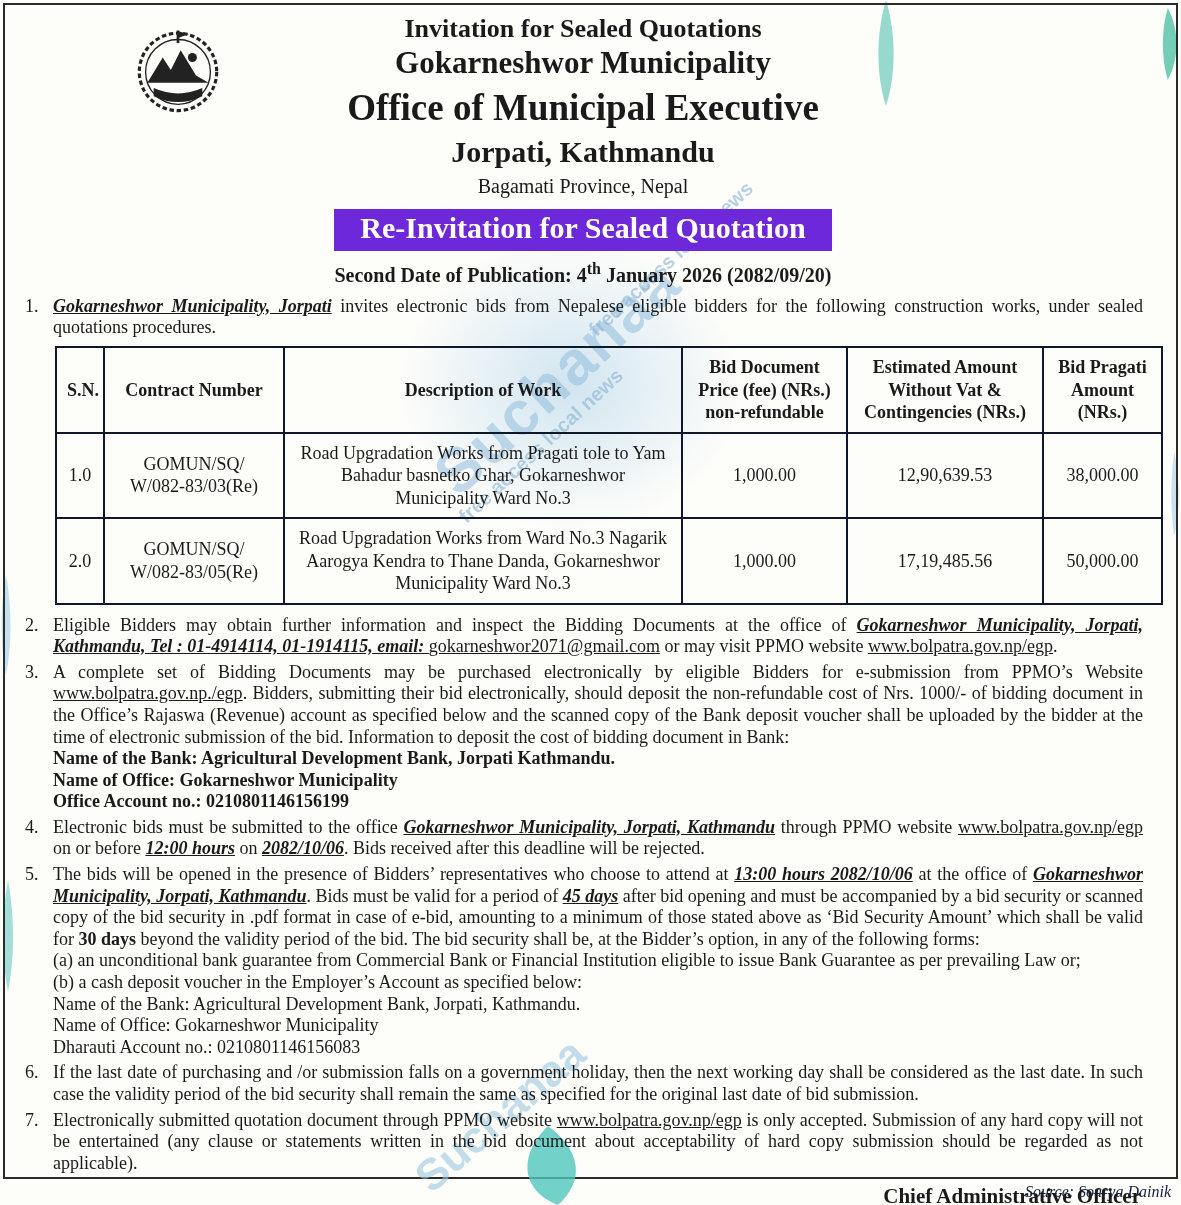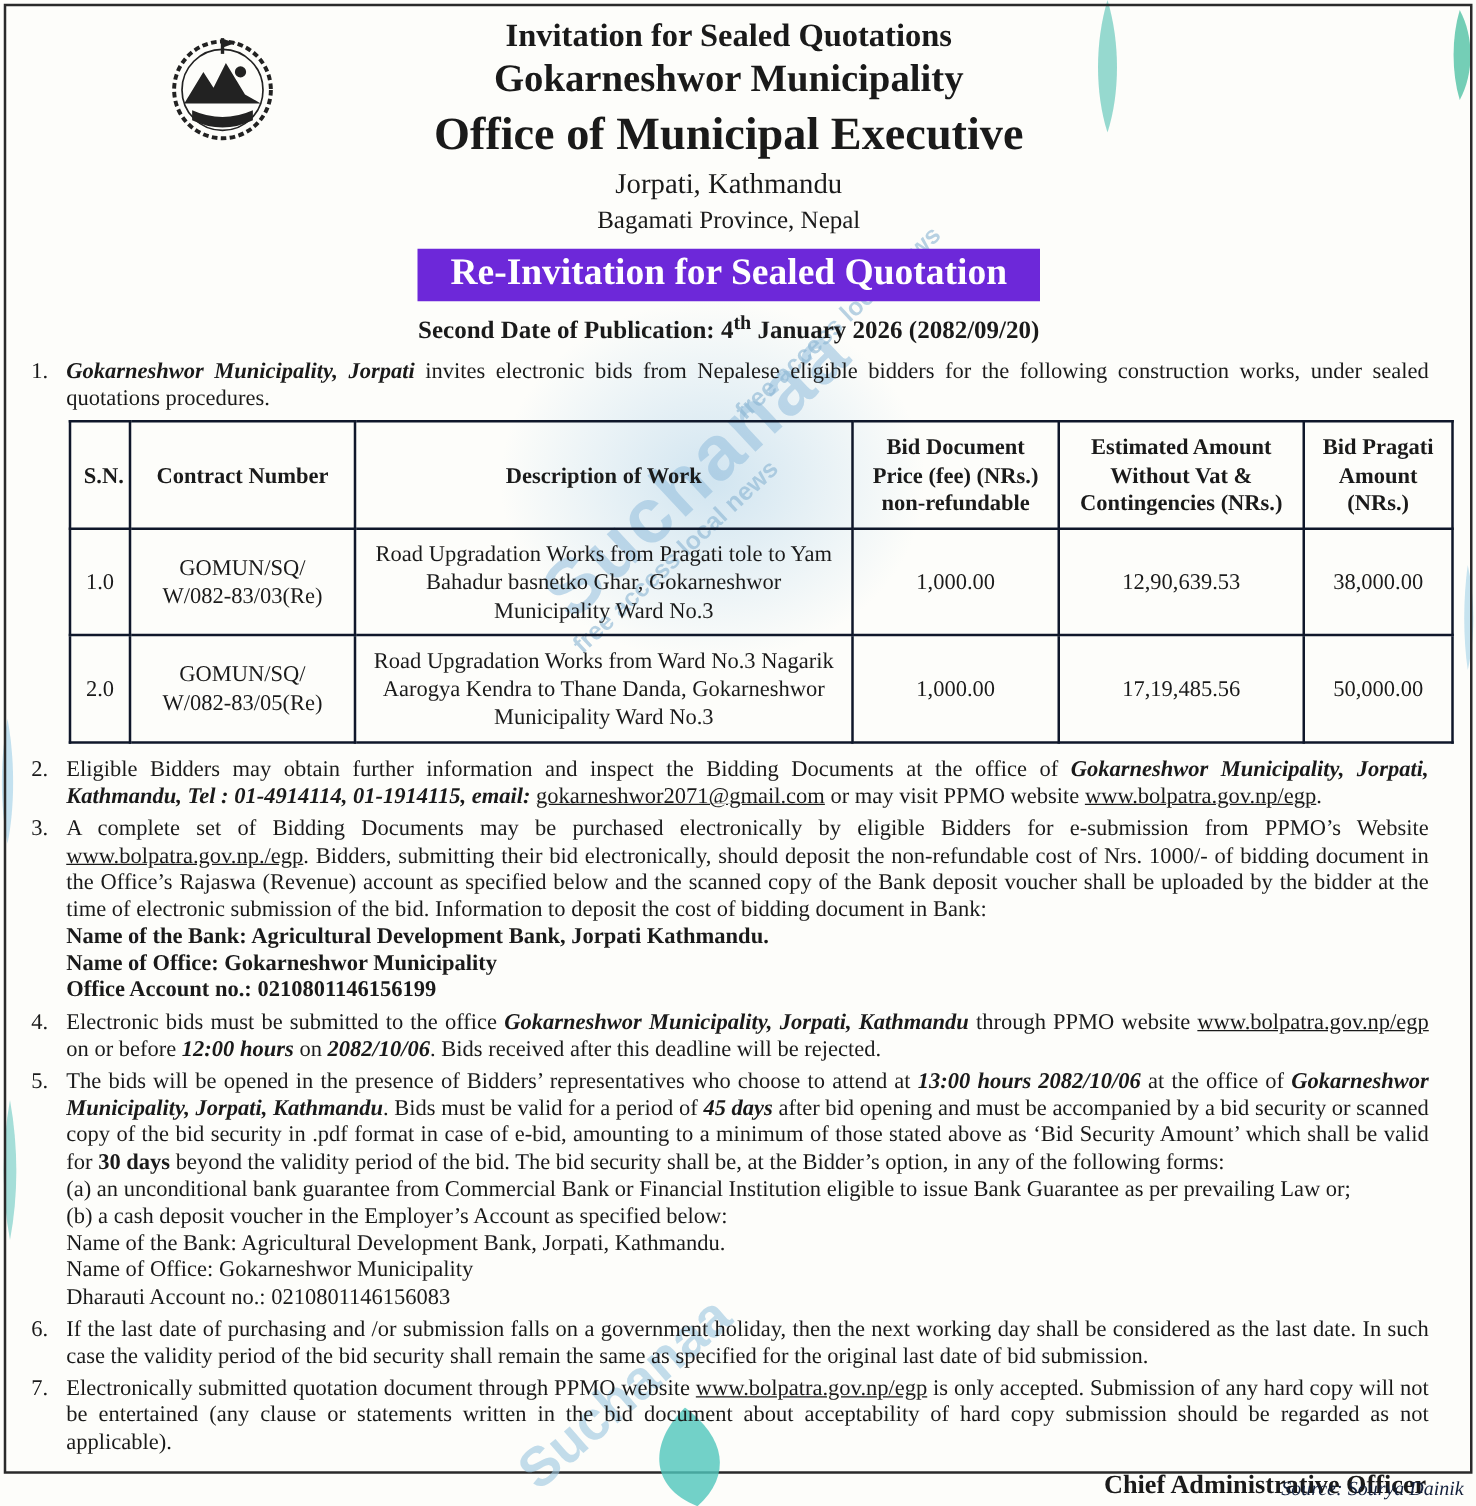--- a/index.html
+++ b/index.html
@@ -45,37 +45,37 @@
     border:2px solid #2a2a2a; z-index:1; pointer-events:none;
   }
   .content { position:absolute; left:3px; top:3px; width:1175px; padding:10px 35px 0 20px; z-index:2; }
 
   .logo { position:absolute; left:130px; top:20px; }
 
   .hdr { text-align:center; }
   .h1 { font-size:26px; font-weight:bold; line-height:1.2; }
   .h2 { font-size:31px; font-weight:bold; line-height:1.25; }
   .h3 { font-size:37px; font-weight:bold; line-height:1.25; margin-top:2px; }
-  .h4 { font-size:23px; font-weight:normal; line-height:1.4; }
+  .h4 { font-size:30px; font-weight:bold; line-height:1.4; }
   .h5 { font-size:20px; font-weight:normal; line-height:1.3; }
 
   .banner-row { text-align:center; margin-top:10px; }
   .banner {
     display:inline-block; background:#6d28d9; color:#ffffff;
     font-size:30px; font-weight:bold; padding:2px 26px 6px;
   }
   .pubdate { text-align:center; font-weight:bold; font-size:20px; margin-top:9px; }
   .pubdate sup { font-size:16px; }
 
   .items { margin-top:9px; }
   .item { display:flex; margin-bottom:4px; }
   .item .num { flex:0 0 30px; font-size:18px; padding-left:2px; }
   .item .body { flex:1; font-size:18px; line-height:1.2; text-align:justify; }
   .body .line { text-align:left; }
-  .bi { font-weight:bold; font-style:italic; }
+  .bi { font-weight:bold; font-style:italic;text-decoration:underline; }
   .b { font-weight:bold; }
   .link { text-decoration:underline; color:inherit; cursor:pointer; }
 
   .qtable { border-collapse:collapse; table-layout:fixed; width:1106px; margin:7px 0 10px 32px; }
   .qtable th, .qtable td {
     border:2px solid #0f172a; text-align:center; vertical-align:middle;
     font-size:18px; padding:8px 10px; line-height:1.25;
   }
   .qtable th { font-weight:bold; }
   .pre { white-space:pre-line; }

